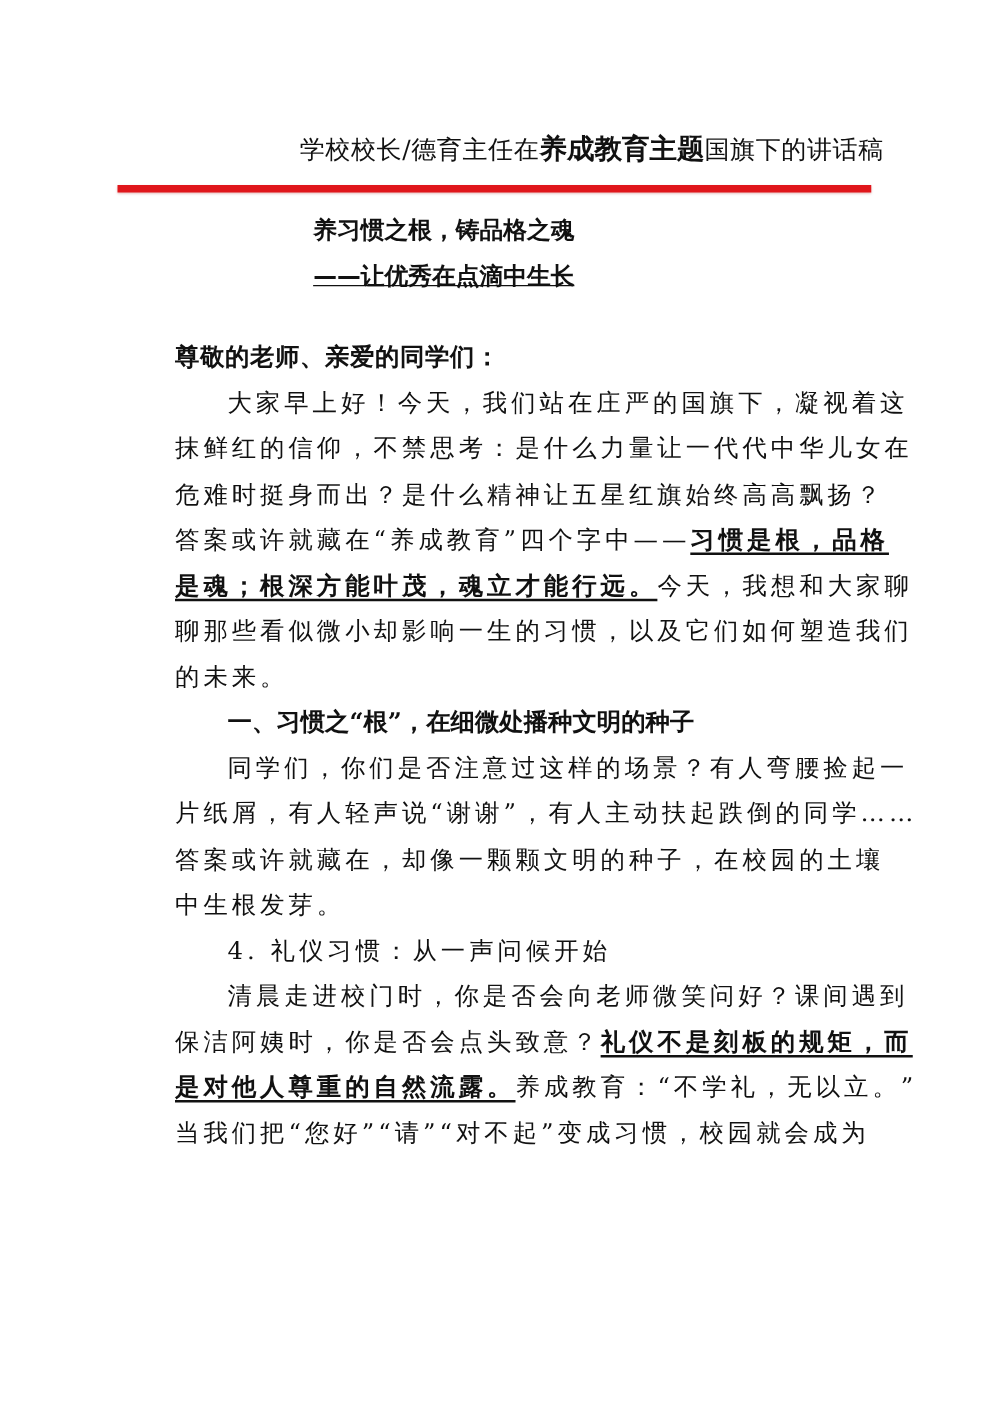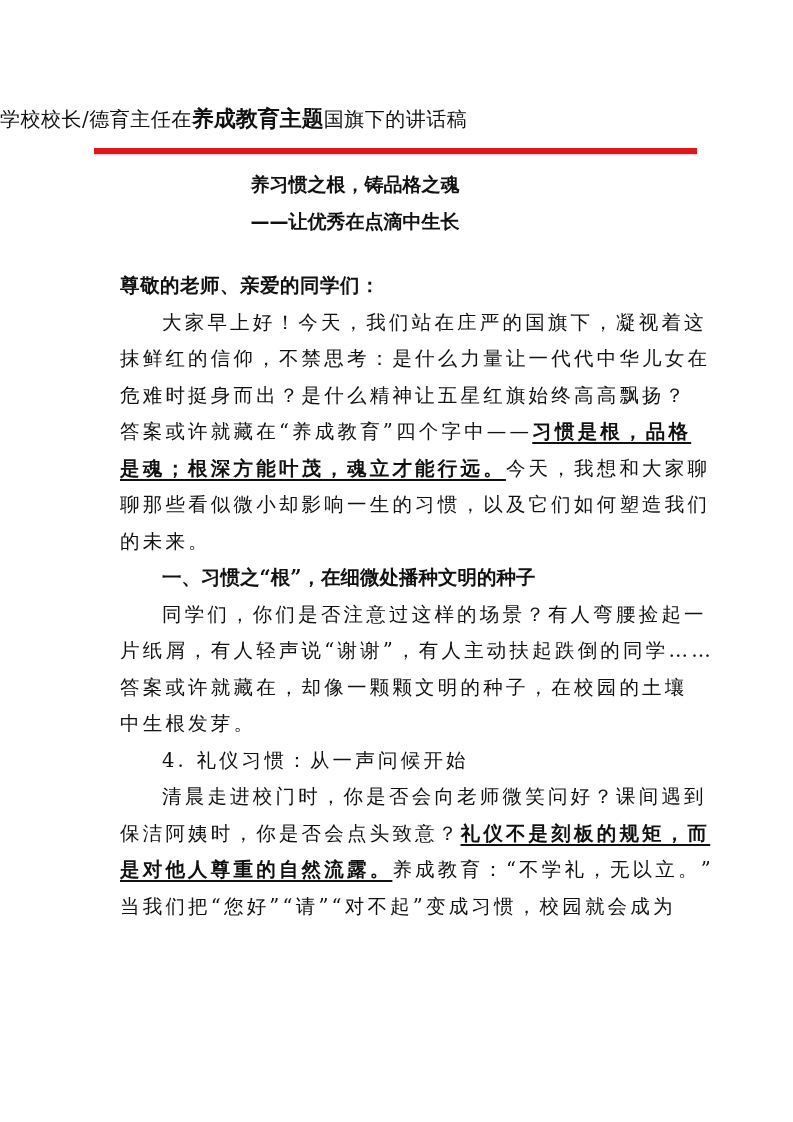--- a/index.html
+++ b/index.html
@@ -1,30 +1,30 @@
 <!DOCTYPE html>
 <html><head>
 <meta charset="utf-8">
 <style>
   html, body { margin: 0; padding: 0; background: #ffffff; }
   body { width: 793px; height: 1122px; position: relative; overflow: hidden;
          font-family: "DejaVu Serif", "Liberation Serif", serif; color: #111; }
-  .doc-title { position: absolute; left: 0; width: 707px; top: 104px; text-align: left;
+  .doc-title { position: absolute; left: 0; width: 707px; top: 104px; text-align: right;
                font-size: 20px; line-height: 30px; white-space: nowrap; letter-spacing: 0.5px; }
   .doc-title .hl { font-family: "DejaVu Sans", "Liberation Sans", sans-serif; font-weight: bold; font-size: 22px; letter-spacing: 0; }
   .red-rule { position: absolute; left: 94px; top: 148px; width: 603px; height: 6px;
               background: #e0161b; box-shadow: 0 1px 2px rgba(150,0,0,0.25); }
   .sub-title { position: absolute; left: 0; width: 710px; text-align: center;
                font-family: "DejaVu Sans", "Liberation Sans", sans-serif; font-weight: bold;
                font-size: 19px; line-height: 28px; white-space: nowrap; }
   .sub1 { top: 170px; }
-  .sub2 { top: 207px; }
+  .sub2 { top: 207px; text-decoration: underline; }
   .body-text { position: absolute; left: 120px; width: 554px; top: 268px;
                font-size: 19.5px; line-height: 36.5px; }
-  .line { height: 36.5px; white-space: nowrap; display: flex; justify-content: space-between; }
+  .line { height: 36.5px; white-space: nowrap; display: flex; justify-content: space-between; margin-left: 20px; }
   .line.left { justify-content: flex-start; }
   .greeting { font-weight: bold; letter-spacing: 0.5px; }
   .indent { padding-left: 42px; }
   .ul { text-decoration: underline; text-decoration-thickness: 1.5px; text-underline-offset: 4px; font-weight: bold; text-align: center; }
   .h1 { font-weight: bold; padding-left: 42px; }
   .h2 { padding-left: 42px; }
   .spread { letter-spacing: 3.2px; }
 </style>
 </head>
 <body>

